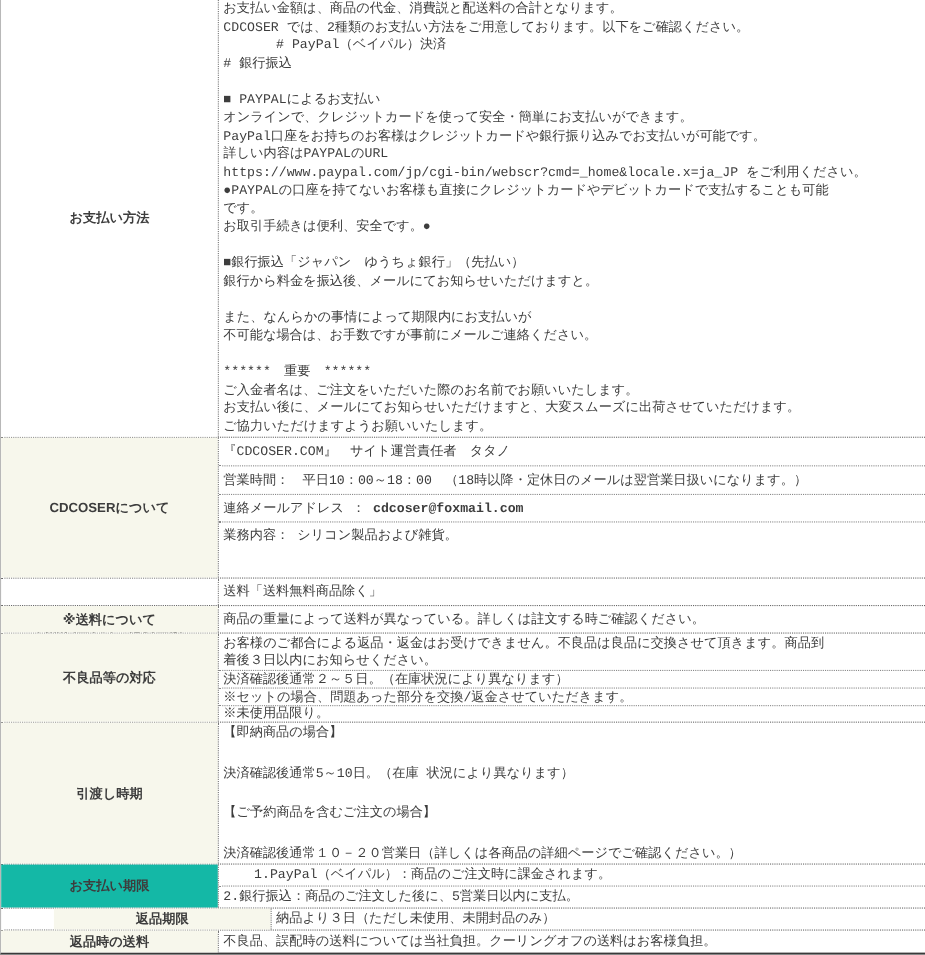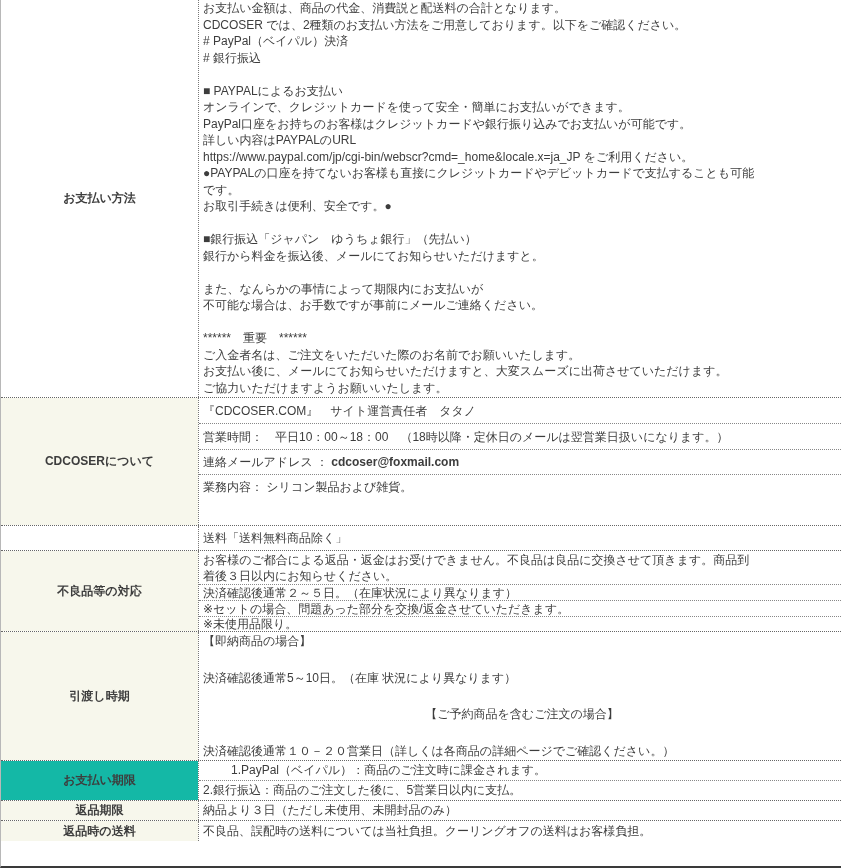--- a/index.html
+++ b/index.html
@@ -13,39 +13,39 @@
   .sec{display:flex;box-sizing:border-box;}
   .sec + .sec{border-top:1px dotted #666;}
   .hdr{
     flex:0 0 197px;width:197px;box-sizing:border-box;
     display:flex;align-items:center;justify-content:center;
     font-weight:bold;text-align:center;padding:0 6px;line-height:15px;
   }
   .body{flex:1 1 auto;min-width:0;box-sizing:border-box;border-left:1px dotted #777;display:flex;flex-direction:column;}
   .sub{
     box-sizing:border-box;display:flex;flex-direction:column;justify-content:center;
-    padding-left:4px;overflow:hidden;flex:0 0 auto;
+    padding-left:4px;overflow:hidden;flex:0 0 auto;font-family:Liberation Mono, monospace;
   }
   .sub + .sub{border-top:1px dotted #888;}
   .line{white-space:pre;overflow:hidden;}
   .line:empty::before{content:"\00a0";}
   .bold{font-weight:bold;}
 </style>
 </head>
 <body>
 
 <div class="doc">
   <div id="sections">
       <div class="sec" style="height: 397px;">
         <div class="hdr" style="background: rgb(255, 255, 255);">お支払い方法</div>
         <div class="body">
           <div class="sub" style="height: 396px;">
             <div class="line" style="line-height: 16.5px;">お支払い金額は、商品の代金、消費説と配送料の合計となります。</div>
             <div class="line" style="line-height: 16.5px;">CDCOSER では、2種類のお支払い方法をご用意しております。以下をご確認ください。</div>
-            <div class="line" style="line-height: 16.5px;"># PayPal（ベイパル）決済</div>
+            <div class="line" style="line-height: 16.5px; margin-left: 48px;"># PayPal（ベイパル）決済</div>
             <div class="line" style="line-height: 16.5px;"># 銀行振込</div>
             <div class="line" style="line-height: 16.5px;"></div>
             <div class="line" style="line-height: 16.5px;">■ PAYPALによるお支払い</div>
             <div class="line" style="line-height: 16.5px;">オンラインで、クレジットカードを使って安全・簡単にお支払いができます。</div>
             <div class="line" style="line-height: 16.5px;">PayPal口座をお持ちのお客様はクレジットカードや銀行振り込みでお支払いが可能です。</div>
             <div class="line" style="line-height: 16.5px;">詳しい内容はPAYPALのURL</div>
             <div class="line" style="line-height: 16.5px;">https://www.paypal.com/jp/cgi-bin/webscr?cmd=_home&amp;locale.x=ja_JP をご利用ください。</div>
             <div class="line" style="line-height: 16.5px;">●PAYPALの口座を持てないお客様も直接にクレジットカードやデビットカードで支払することも可能</div>
             <div class="line" style="line-height: 16.5px;">です。</div>
             <div class="line" style="line-height: 16.5px;">お取引手続きは便利、安全です。●</div>
@@ -81,20 +81,28 @@
         </div>
       </div>
       <div class="sec" style="height: 25px;">
         <div class="hdr" style="background: #0ea5e9; margin-top: 44px;">商品代金以外の必要金額</div>
         <div class="body">
           <div class="sub" style="height: 24px;">
             <div class="line" style="line-height: 16px;">送料「送料無料商品除く」</div>
           </div>
         </div>
       </div>
+      <div class="sec" style="height: 25px;">
+        <div class="hdr" style="background: rgb(247, 247, 236);">※送料について</div>
+        <div class="body">
+          <div class="sub" style="height: 24px;">
+            <div class="line" style="line-height: 16px;">商品の重量によって送料が異なっている。詳しくは註文する時ご確認ください。</div>
+          </div>
+        </div>
+      </div>
       <div class="sec" style="height: 81px;">
         <div class="hdr" style="background: rgb(247, 247, 236);">不良品等の対応</div>
         <div class="body">
           <div class="sub" style="height: 33px;">
             <div class="line" style="line-height: 16px;">お客様のご都合による返品・返金はお受けできません。不良品は良品に交換させて頂きます。商品到</div>
             <div class="line" style="line-height: 16px;">着後３日以内にお知らせください。</div>
           </div>
           <div class="sub" style="height: 16px;">
             <div class="line" style="line-height: 14px;">決済確認後通常２～５日。（在庫状況により異なります）</div>
           </div>
@@ -107,38 +115,38 @@
         </div>
       </div>
       <div class="sec" style="height: 129px;">
         <div class="hdr" style="background: rgb(247, 247, 236);">引渡し時期</div>
         <div class="body">
           <div class="sub" style="height: 128px;">
             <div class="line" style="line-height: 18.3px;">【即納商品の場合】</div>
             <div class="line" style="line-height: 18.3px;"></div>
             <div class="line" style="line-height: 18.3px;">決済確認後通常5～10日。（在庫 状況により異なります）</div>
             <div class="line" style="line-height: 18.3px;"></div>
-            <div class="line" style="line-height: 18.3px; text-align: center;">【ご予約商品を含むご注文の場合】</div>
+            <div class="line" style="line-height: 18.3px;">【ご予約商品を含むご注文の場合】</div>
             <div class="line" style="line-height: 18.3px;"></div>
             <div class="line" style="line-height: 18.3px;">決済確認後通常１０－２０営業日（詳しくは各商品の詳細ページでご確認ください。）</div>
           </div>
         </div>
       </div>
       <div class="sec" style="height: 40px;">
         <div class="hdr" style="background: #14b8a6;">お支払い期限</div>
         <div class="body">
           <div class="sub" style="height: 19px; padding-left: 32px;">
             <div class="line" style="line-height: 15px;">1.PayPal（ベイパル）：商品のご注文時に課金されます。</div>
           </div>
           <div class="sub" style="height: 20px;">
             <div class="line" style="line-height: 15px;">2.銀行振込：商品のご注文した後に、5営業日以内に支払。</div>
           </div>
         </div>
       </div>
-      <div class="sec" style="height: 20px;">
+      <div class="sec" style="height: 20px; padding-left: 48px;">
         <div class="hdr" style="background: rgb(247, 247, 236);">返品期限</div>
         <div class="body">
           <div class="sub" style="height: 19px;">
             <div class="line" style="line-height: 15px;">納品より３日（ただし未使用、未開封品のみ）</div>
           </div>
         </div>
       </div>
       <div class="sec" style="height: 21px;">
         <div class="hdr" style="background: rgb(247, 247, 236);">返品時の送料</div>
         <div class="body">

